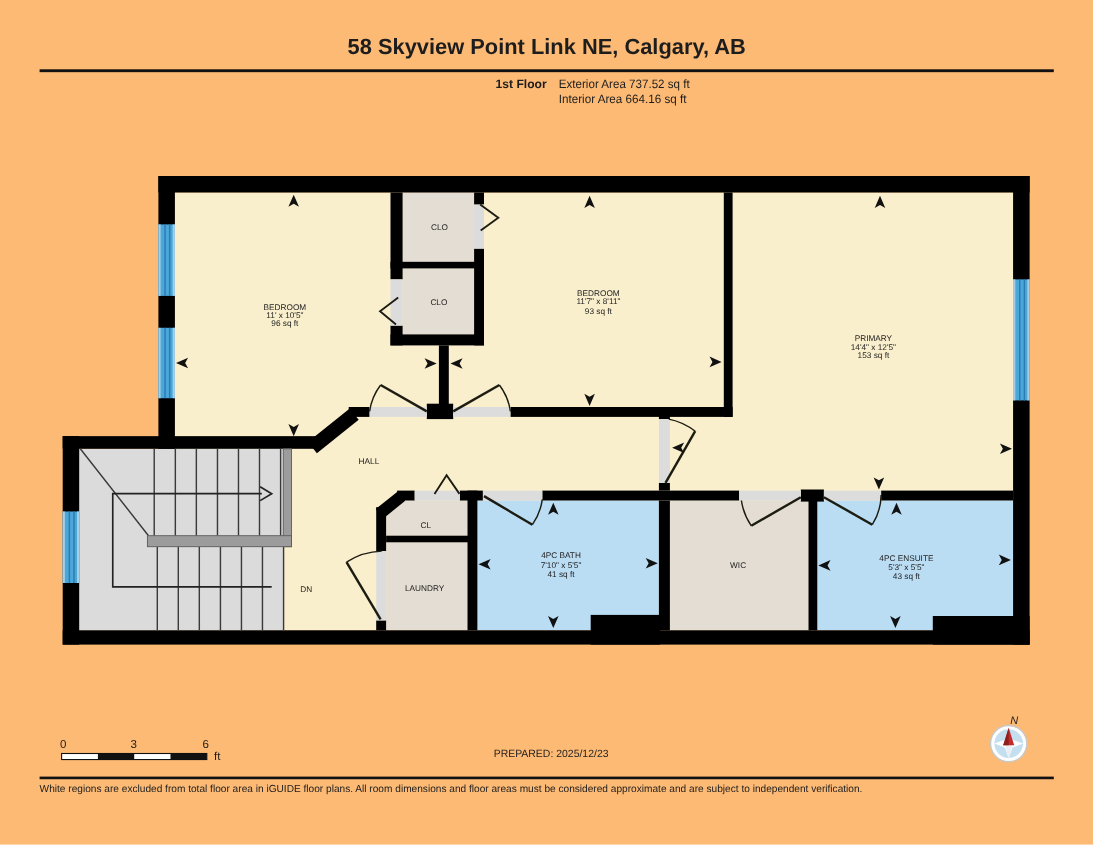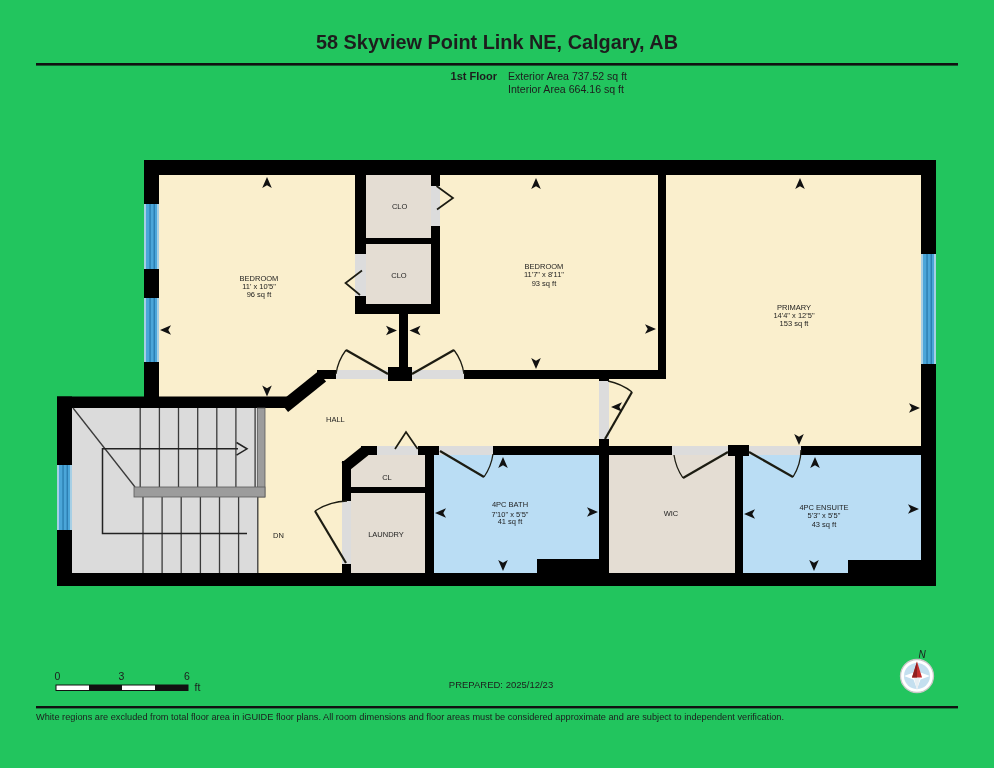--- a/index.html
+++ b/index.html
@@ -1,16 +1,16 @@
 <!DOCTYPE html>
 <html><head>
 <meta charset="utf-8">
 <style>
   html,body{margin:0;padding:0;background:#ffffff;}
-  #page{width:994px;height:768px;position:relative;background:#22c55e;overflow:hidden;}
+  #page{width:994px;height:768px;position:relative;background:#fdba74;overflow:hidden;}
   text{font-family:"Liberation Sans",sans-serif;fill:#1d1d1d;}
 </style>
 </head>
 <body>
 <div id="page">
 <svg width="994" height="768" viewBox="0 0 994 768" xmlns="http://www.w3.org/2000/svg">
 <defs>
   <path id="arw" d="M0,0 L4.8,11 L0,8.3 L-4.8,11 Z" fill="#111111"></path>
 </defs>
 

